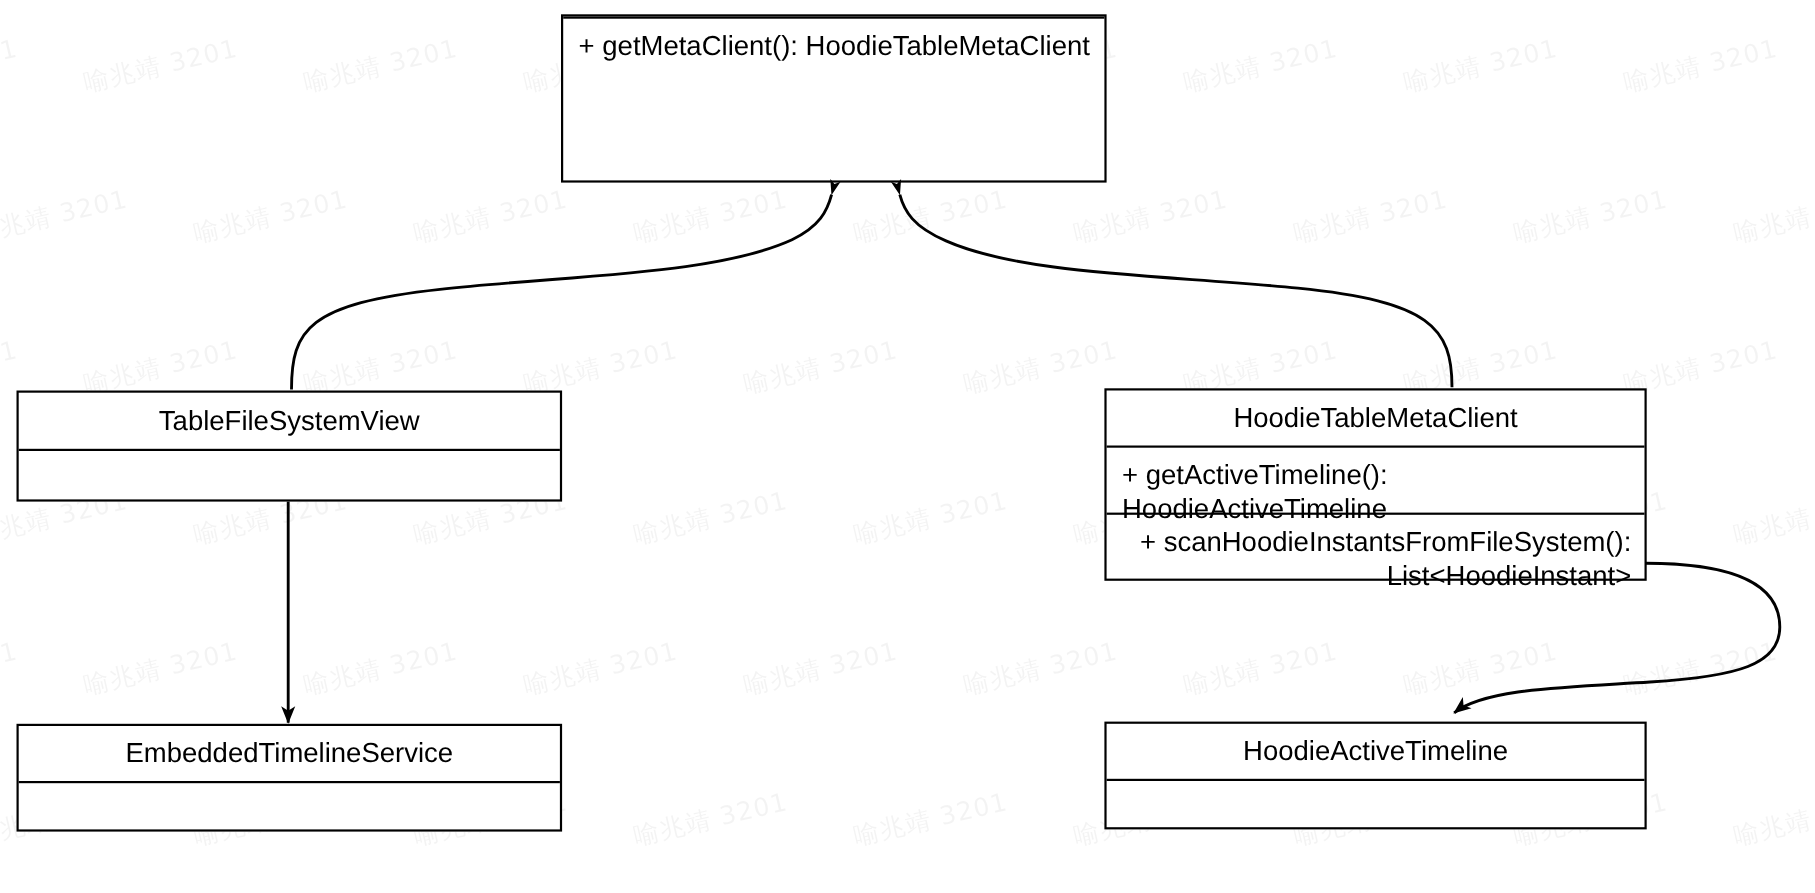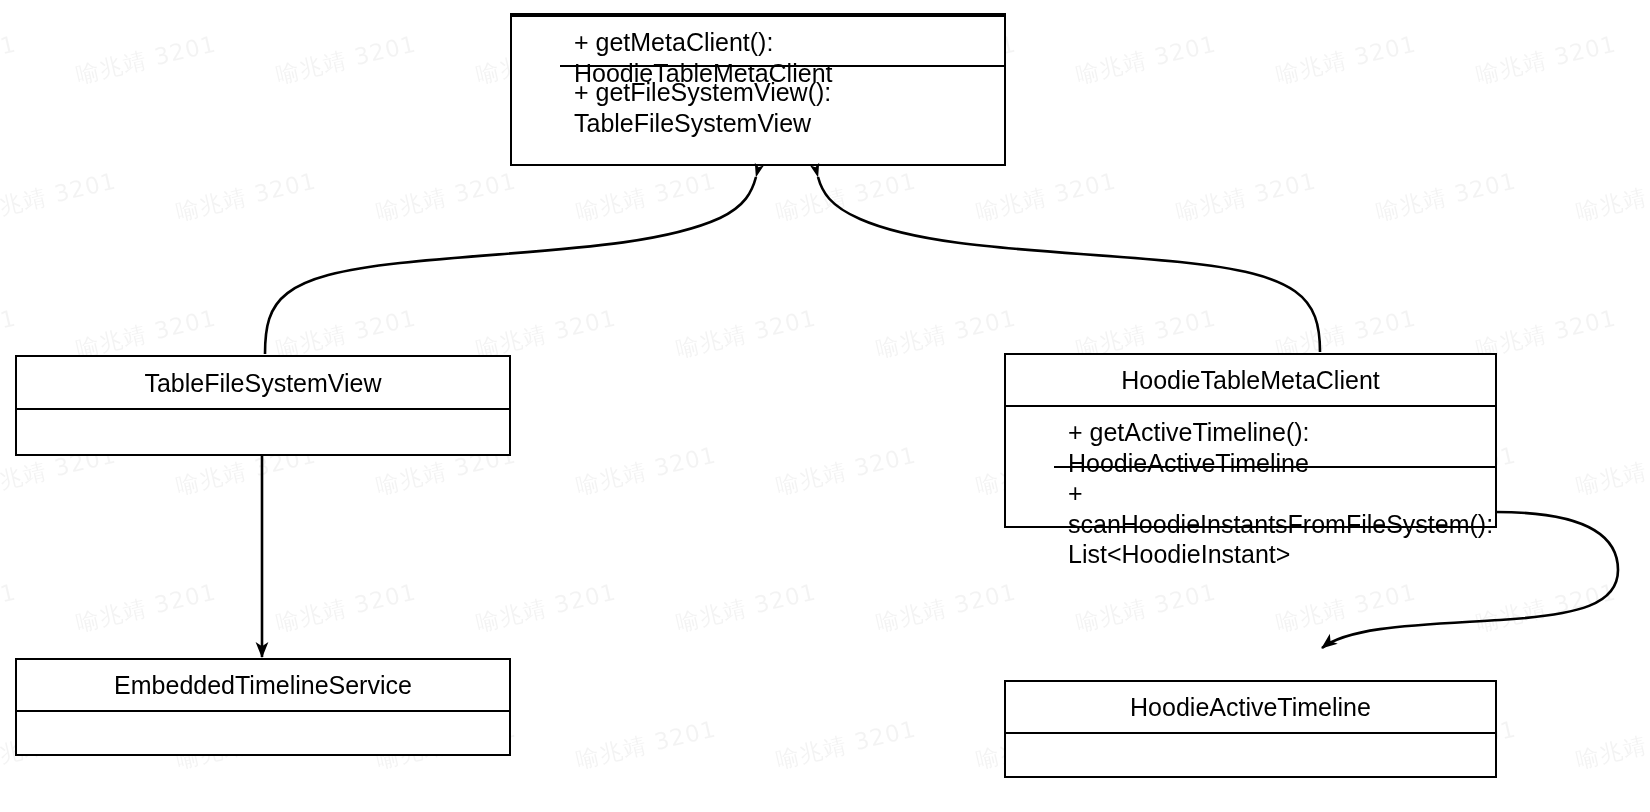--- a/index.html
+++ b/index.html
@@ -71,21 +71,20 @@
     display: flex;
     align-items: center;
     justify-content: center;
   }
   .uml-divider {
     height: 0;
     border-top: 2.5px solid #000000;
   }
   .uml-members {
     box-sizing: border-box;
-    padding-left: 48px;
   }
   .uml-member {
     box-sizing: border-box;
     color: #000000;
     font-size: 25px;
     line-height: 1.22;
     padding: 10px 12px 10px 14px;
     white-space: pre-wrap;
   }
   .uml-member + .uml-member {
@@ -155,51 +154,50 @@
     <div class="wm-cell" style="left: 1380px; top: 745px; opacity: 0.045; transform: rotate(-13deg);">喻兆靖 3201</div>
     <div class="wm-cell" style="left: 1580px; top: 745px; opacity: 0.045; transform: rotate(-13deg);">喻兆靖 3201</div>
   </div>
 
 <div id="diagram-canvas">
 
   <div class="uml-class" style="left:510px; top:13px; width:496px; height:153px;">
     <div class="uml-divider"></div>
     <div class="uml-members">
       <div class="uml-member" style="height:48px;">+ getMetaClient(): HoodieTableMetaClient</div>
-      <div class="uml-member" style="height:49px;">+ getFileSystemView(): TableFileSystemView</div>
     </div>
   </div>
 
   <div class="uml-class" style="left:15px; top:355px; width:496px; height:101px;">
     <div class="uml-title" style="height:51px;border-radius:13px;">TableFileSystemView</div>
     <div class="uml-divider"></div>
     <div class="uml-members">
       <div class="uml-member empty" style="height:43px;"></div>
     </div>
   </div>
 
   <div class="uml-class" style="left:1004px; top:353px; width:493px; height:175px;">
     <div class="uml-title" style="height:50px;">HoodieTableMetaClient</div>
     <div class="uml-divider"></div>
     <div class="uml-members">
       <div class="uml-member" style="height:59px;">+ getActiveTimeline(): HoodieActiveTimeline</div>
-      <div class="uml-member" style="height:73px;">+ scanHoodieInstantsFromFileSystem():
+      <div class="uml-member" style="height:73px;text-align:right;">+ scanHoodieInstantsFromFileSystem():
 List&lt;HoodieInstant&gt;</div>
     </div>
   </div>
 
   <div class="uml-class" style="left:15px; top:658px; width:496px; height:98px;">
     <div class="uml-title" style="height:50px;">EmbeddedTimelineService</div>
     <div class="uml-divider"></div>
     <div class="uml-members">
       <div class="uml-member empty" style="height:41px;"></div>
     </div>
   </div>
 
-  <div class="uml-class" style="left:1004px; top:656px; width:493px; height:98px;margin-top:24px;">
+  <div class="uml-class" style="left:1004px; top:656px; width:493px; height:98px;">
     <div class="uml-title" style="height:50px;">HoodieActiveTimeline</div>
     <div class="uml-divider"></div>
     <div class="uml-members">
       <div class="uml-member empty" style="height:41px;"></div>
     </div>
   </div>
 
 </div>
 
 <svg id="edges-svg" viewBox="0 0 1650 812">

